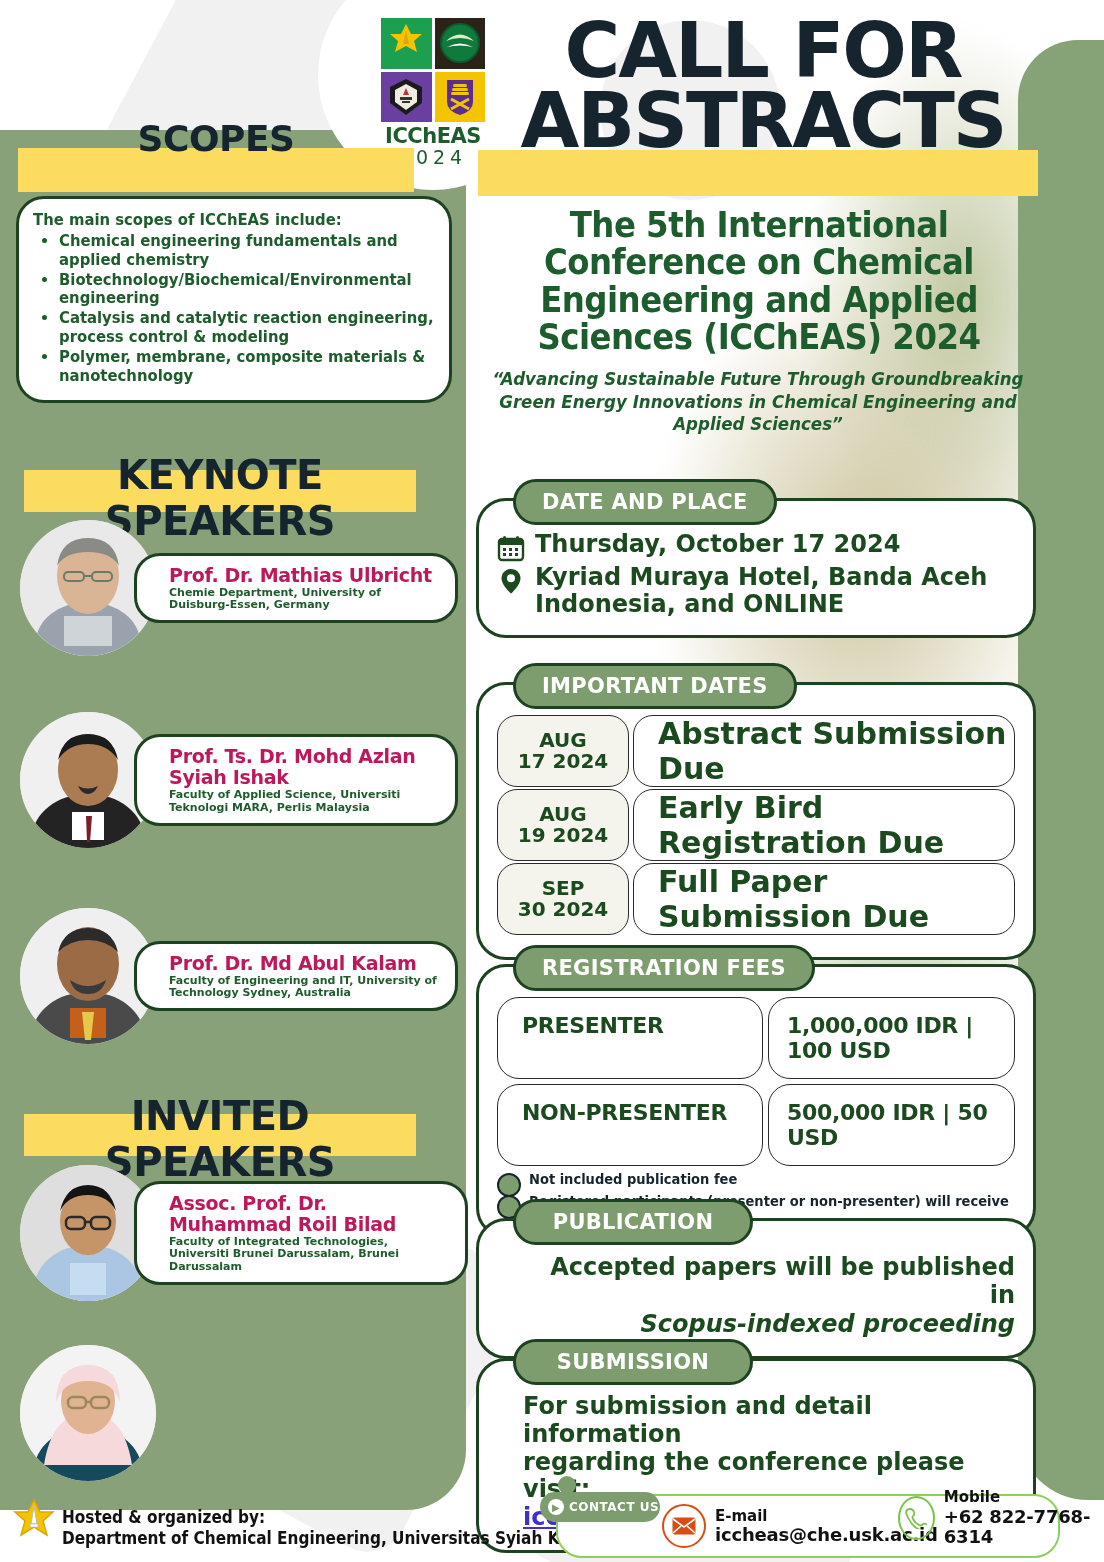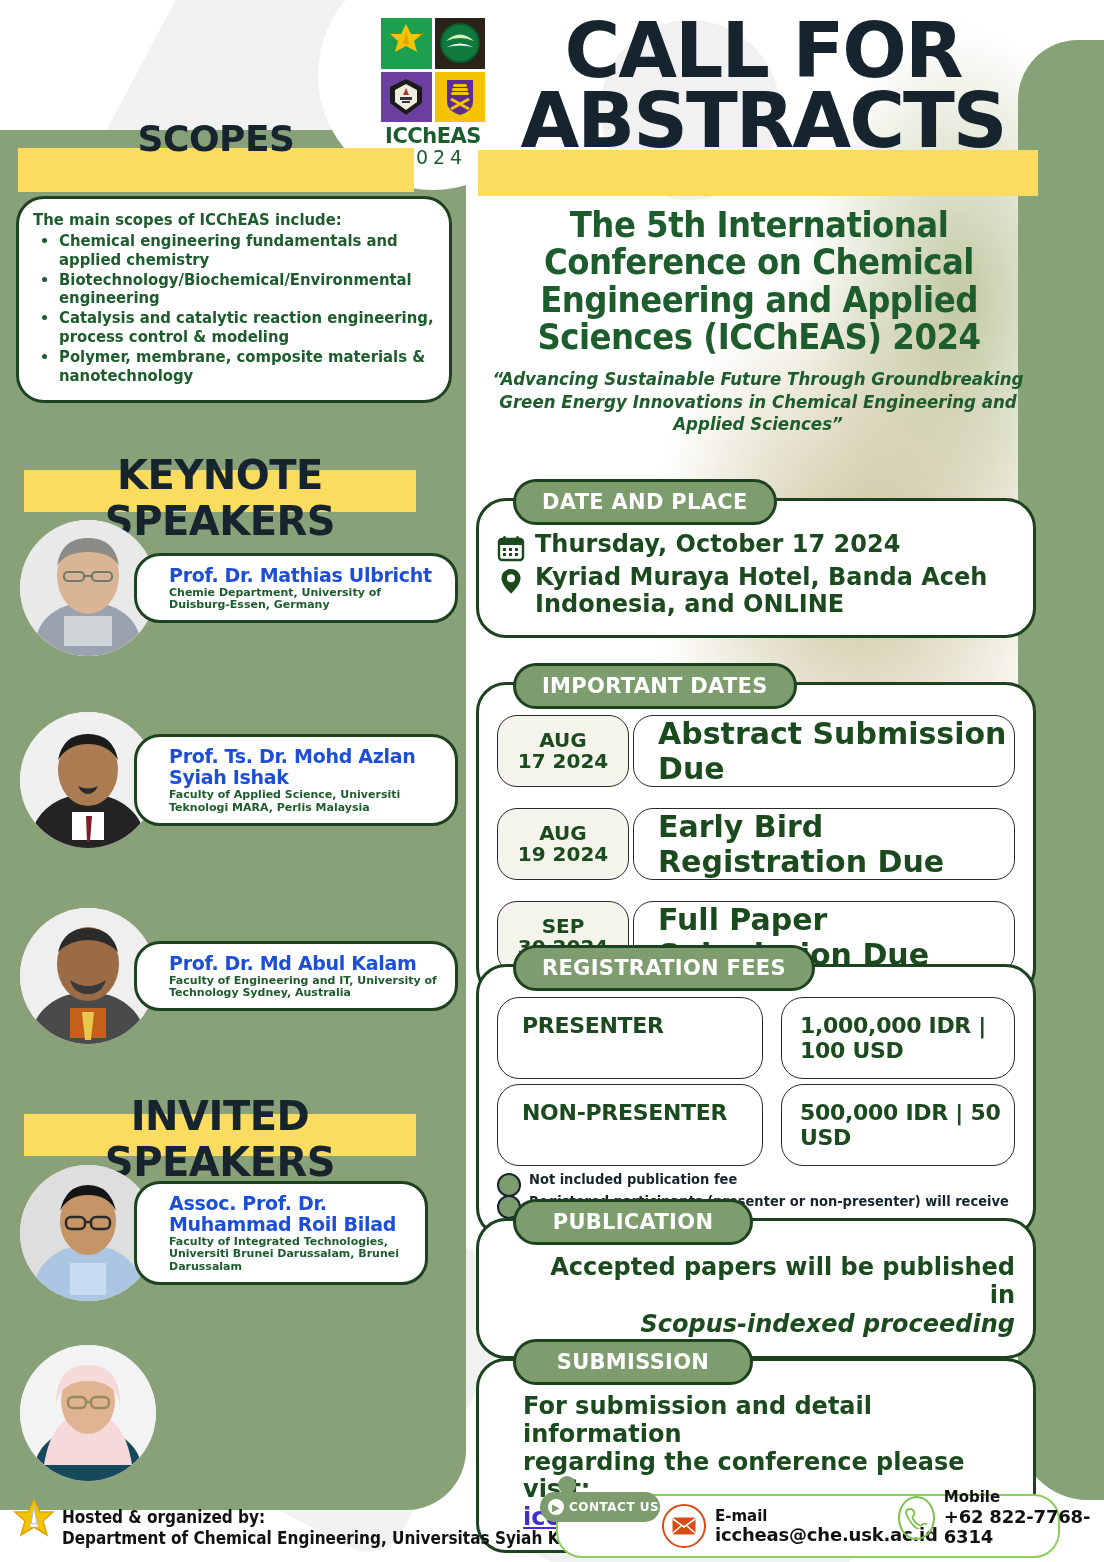--- a/index.html
+++ b/index.html
@@ -98,21 +98,21 @@
   
   .spk{position:absolute;display:flex;align-items:center;}
   .spk-photo{
     width:136px;height:136px;border-radius:50%;flex:0 0 136px;
     background:#e8e8e8;overflow:hidden;position:relative;
   }
   .spk-card{
     margin-left:-22px;background:#fff;border:3px solid #1d4220;border-radius:26px;
     padding:9px 14px 9px 32px;box-sizing:border-box;position:relative;z-index:2;
   }
-  .spk-name{font-family:"DejaVu Sans",sans-serif;font-weight:bold;color:#1d4ed8;font-size:19px;line-height:1.08;letter-spacing:-0.3px;}
+  .spk-name{font-family:"DejaVu Sans",sans-serif;font-weight:bold;color:#be185d;font-size:19px;line-height:1.08;letter-spacing:-0.3px;}
   .spk-aff{font-family:"DejaVu Sans",sans-serif;font-weight:bold;color:#1d5c2c;font-size:11px;line-height:1.1;margin-top:2px;}
   .title-main{
     position:absolute;left:478px;top:16px;width:570px;
     font-family:"DejaVu Sans",sans-serif;font-weight:bold;color:#16242e;
     font-size:76px;line-height:0.92;text-align:center;letter-spacing:-2px;z-index:3;
   }
   .title-hl{position:absolute;left:478px;top:150px;width:560px;height:46px;background:#fcdc5e;z-index:1;}
   .conf-title{
     position:absolute;left:474px;top:206px;width:570px;text-align:center;
     font-family:"DejaVu Sans Condensed","DejaVu Sans",sans-serif;font-weight:bold;color:#1d5c2c;
@@ -135,41 +135,41 @@
     background:#7e9d6f;border:3px solid #1d4220;border-radius:24px;
     display:flex;align-items:center;justify-content:center;
     color:#fff;font-family:"DejaVu Sans",sans-serif;font-weight:bold;font-size:21px;
     letter-spacing:0.3px;z-index:4;padding:0 26px;box-sizing:border-box;
   }
 
   .dp-line{display:flex;align-items:flex-start;gap:10px;margin-bottom:2px;}
   .dp-txt{font-family:"DejaVu Sans",sans-serif;font-weight:bold;color:#1b4a1e;font-size:24px;line-height:1.14;}
   .ico{flex:0 0 28px;width:28px;height:28px;margin-top:3px;}
 
-  .date-row{display:flex;align-items:stretch;margin-bottom:21px;}
+  .date-row{display:flex;align-items:stretch;margin-bottom:2px;}
   .date-pill{
     flex:0 0 130px;background:#f4f4ec;border:1.5px solid #2a2a2a;border-radius:20px;
     display:flex;flex-direction:column;align-items:center;justify-content:center;
     font-family:"DejaVu Sans",sans-serif;font-weight:bold;color:#1b4a1e;font-size:20px;line-height:1.05;
     padding:7px 0;
   }
   .date-label{
     flex:1;margin-left:4px;background:#fff;border:1.5px solid #2a2a2a;border-radius:20px;
     display:flex;align-items:center;padding-left:24px;
     font-family:"DejaVu Sans",sans-serif;font-weight:bold;color:#1b4a1e;font-size:30px;
   }
 
   .fee-row{display:flex;margin-bottom:5px;}
   .fee-name{
     flex:0 0 266px;background:#fff;border:1.5px solid #2a2a2a;border-radius:22px;
     padding:15px 0 15px 24px;box-sizing:border-box;
     font-family:"DejaVu Sans",sans-serif;font-weight:bold;color:#1b4a1e;font-size:22px;letter-spacing:-0.3px;
   }
   .fee-val{
-    flex:1;margin-left:18px;background:#fff;border:1.5px solid #2a2a2a;border-radius:22px;
+    flex:1;margin-left:5px;background:#fff;border:1.5px solid #2a2a2a;border-radius:22px;
     padding:15px 0 15px 18px;box-sizing:border-box;
     font-family:"DejaVu Sans",sans-serif;font-weight:bold;color:#1b4a1e;font-size:22px;letter-spacing:-0.3px;
   }
   .note{display:flex;align-items:flex-start;gap:8px;margin-top:2px;}
   .note-dot{
     flex:0 0 20px;width:20px;height:20px;border-radius:50%;background:#7e9d6f;border:2.5px solid #16242e;margin-top:2px;
   }
   .note-txt{font-family:"DejaVu Sans Condensed","DejaVu Sans",sans-serif;font-weight:bold;color:#16242e;font-size:14.5px;line-height:1.12;}
 
   .pub-txt{font-family:"DejaVu Sans",sans-serif;font-weight:bold;color:#1b4a1e;font-size:24px;line-height:1.18;padding-left:26px;}
@@ -342,21 +342,21 @@
           <rect width="136" height="136" fill="#dedede"></rect>
           <ellipse cx="68" cy="124" rx="54" ry="44" fill="#aac6e2"></ellipse>
           <rect x="50" y="98" width="36" height="32" fill="#c6dcf0"></rect>
           <ellipse cx="68" cy="56" rx="28" ry="34" fill="#c59467"></ellipse>
           <path d="M40 46 q6 -26 28 -26 q22 0 28 26 q-8 -16 -28 -16 q-20 0 -28 16z" fill="#141414"></path>
           <rect x="46" y="52" width="19" height="12" rx="5" fill="none" stroke="#2a2a2a" stroke-width="2.5"></rect>
           <rect x="71" y="52" width="19" height="12" rx="5" fill="none" stroke="#2a2a2a" stroke-width="2.5"></rect>
           <line x1="65" y1="57" x2="71" y2="57" stroke="#2a2a2a" stroke-width="2.5"></line>
         </svg>
     </div>
-    <div class="spk-card" style="width:294px;">
+    <div class="spk-card" style="width:334px;">
       <div class="spk-name">Assoc. Prof. Dr. Muhammad Roil Bilad</div>
       <div class="spk-aff">Faculty of Integrated Technologies, Universiti Brunei Darussalam, Brunei Darussalam</div>
     </div>
   </div>
 
   <div class="spk" style="left:20px;top:1345px;width:450px;">
     <div class="spk-photo">
       <svg width="136" height="136" viewBox="0 0 136 136">
           <rect width="136" height="136" fill="#f3f3f3"></rect>
           <ellipse cx="68" cy="126" rx="54" ry="44" fill="#16495c"></ellipse>

